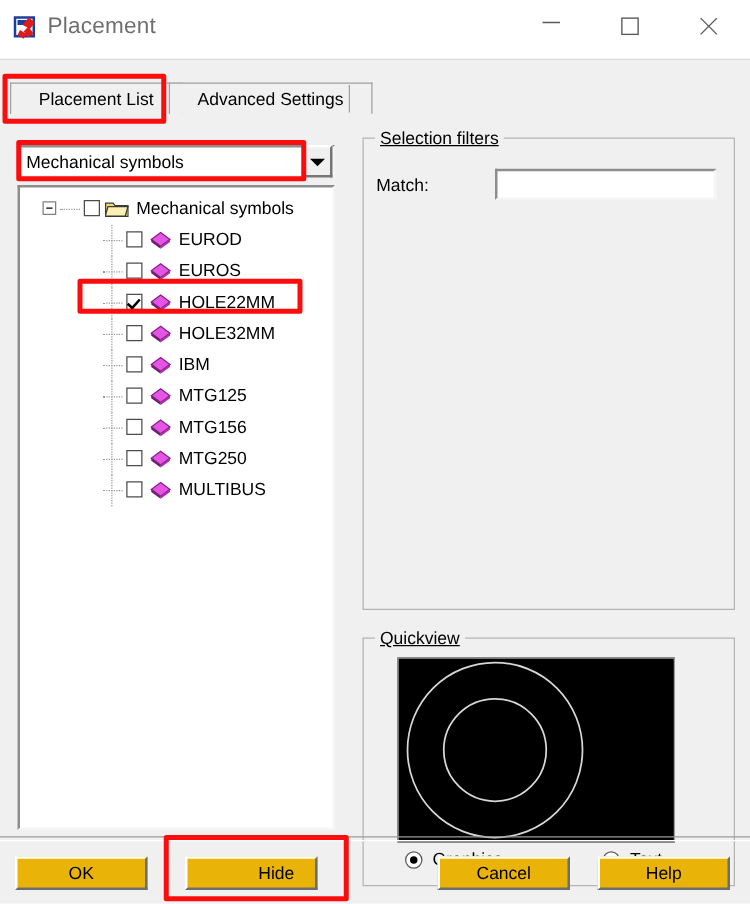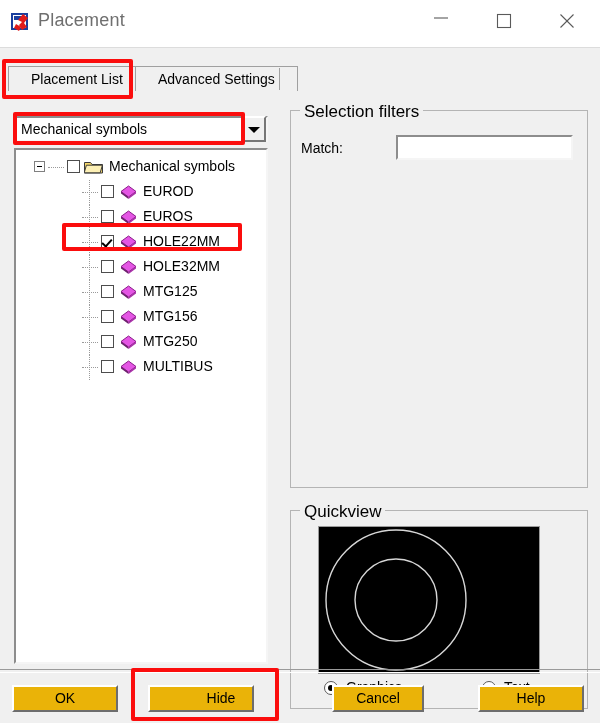--- a/index.html
+++ b/index.html
@@ -205,23 +205,24 @@
   .group {
     position: absolute;
     border: 1px solid #b4b4b4;
     box-sizing: border-box;
   }
   .group > .caption {
     position: absolute;
     left: 9px; top: -9px;
     background: #f0f0f0;
     padding: 0 4px;
-    font-size: 17px;
+    font-size: 14px;
     color: #000;
     white-space: nowrap;
+    text-decoration: underline;
   }
   #grp-filters { left: 290px; top: 62px; width: 298px; height: 378px; }
   #grp-quick   { left: 290px; top: 462px; width: 298px; height: 199px; }
 
   .match-label {
     position: absolute;
     left: 301px; top: 92px;
     font-size: 14px;
   }
   .match-input {
@@ -292,21 +293,21 @@
     box-sizing: border-box;
     font-family: "Liberation Sans", sans-serif;
     font-size: 14px;
     color: #000;
     text-align: center;
     line-height: 23px;
     cursor: default;
   }
   #btn-ok { left: 12px; width: 106px; }
   #btn-hide { left: 148px; width: 106px; padding-left: 40px; }
-  #btn-cancel { left: 332px; width: 92px; }
+  #btn-cancel { left: 350px; width: 106px; }
   #btn-help { left: 478px; width: 106px; }
 
   
   .redbox {
     position: absolute;
     border: 4px solid #fb0d0d;
     box-sizing: border-box;
     pointer-events: none;
     border-radius: 2px;
   }
@@ -425,20 +426,31 @@
         </div>
         <div class="node child">
           <span class="vline"></span>
           <span class="dots"></span>
           <span class="cb"></span>
           <span class="ico"><svg width="17" height="15" viewBox="0 0 17 15">
               <path d="M8.5 1 L16 6.5 L8.5 12 L1 6.5 Z" fill="#e455e4" stroke="#8a1d8a" stroke-width="1"></path>
               <path d="M1 6.5 L8.5 12 L8.5 14 L1 8.5 Z" fill="#6d1f6d"></path>
               <path d="M16 6.5 L8.5 12 L8.5 14 L16 8.5 Z" fill="#a830a8"></path>
             </svg></span>
+          <span class="lbl">IBM</span>
+        </div>
+        <div class="node child">
+          <span class="vline"></span>
+          <span class="dots"></span>
+          <span class="cb"></span>
+          <span class="ico"><svg width="17" height="15" viewBox="0 0 17 15">
+              <path d="M8.5 1 L16 6.5 L8.5 12 L1 6.5 Z" fill="#e455e4" stroke="#8a1d8a" stroke-width="1"></path>
+              <path d="M1 6.5 L8.5 12 L8.5 14 L1 8.5 Z" fill="#6d1f6d"></path>
+              <path d="M16 6.5 L8.5 12 L8.5 14 L16 8.5 Z" fill="#a830a8"></path>
+            </svg></span>
           <span class="lbl">MTG125</span>
         </div>
         <div class="node child">
           <span class="vline"></span>
           <span class="dots"></span>
           <span class="cb"></span>
           <span class="ico"><svg width="17" height="15" viewBox="0 0 17 15">
               <path d="M8.5 1 L16 6.5 L8.5 12 L1 6.5 Z" fill="#e455e4" stroke="#8a1d8a" stroke-width="1"></path>
               <path d="M1 6.5 L8.5 12 L8.5 14 L1 8.5 Z" fill="#6d1f6d"></path>
               <path d="M16 6.5 L8.5 12 L8.5 14 L16 8.5 Z" fill="#a830a8"></path>

